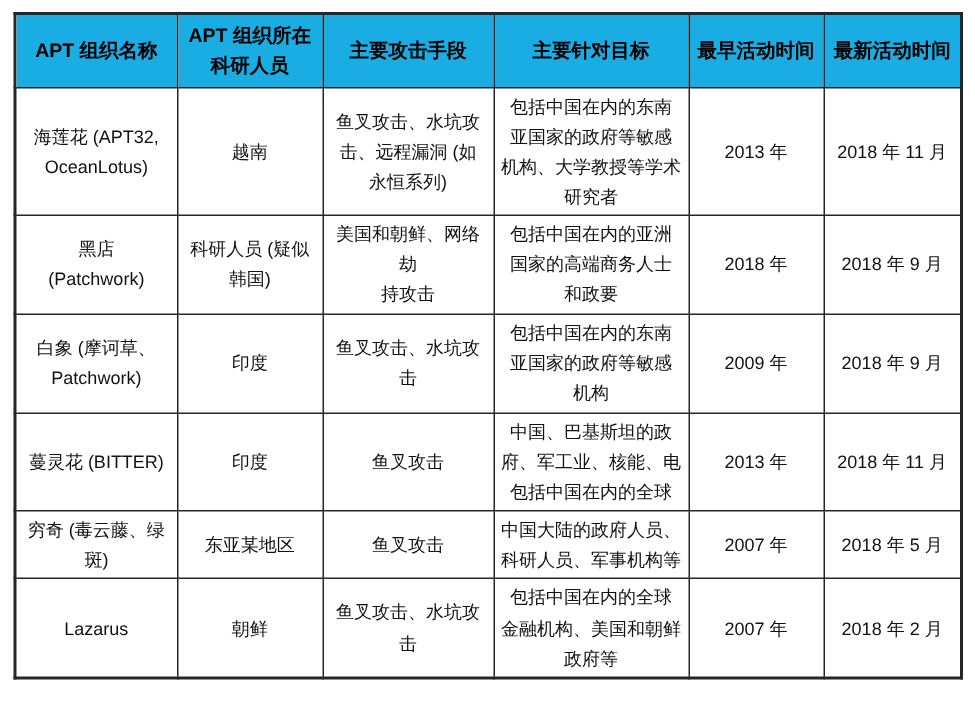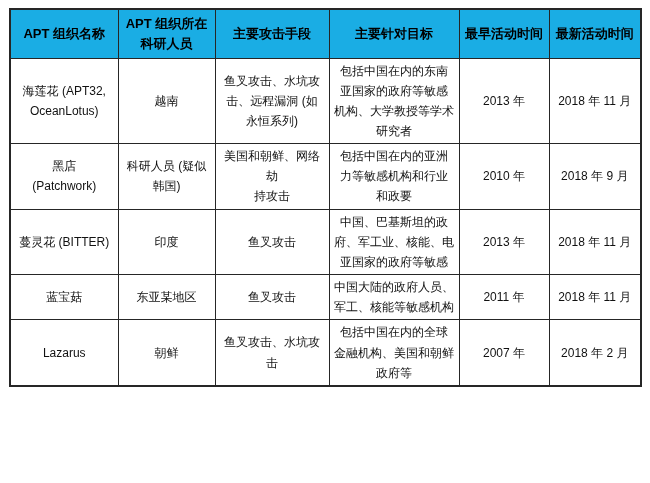--- a/index.html
+++ b/index.html
@@ -82,43 +82,56 @@
         <td>2018 年 11 月</td>
       </tr>
       <tr style="height:57px">
         <td>黑店
 (Patchwork)</td>
         <td>科研人员 (疑似
 韩国)</td>
         <td>美国和朝鲜、网络劫
 持攻击</td>
         <td>包括中国在内的亚洲
-力等敏感机构和行业
+国家的高端商务人士
 和政要</td>
-        <td>2010 年</td>
+        <td>2018 年</td>
+        <td>2018 年 9 月</td>
+      </tr>
+      <tr style="height:66px">
+        <td>白象 (摩诃草、
+Patchwork)</td>
+        <td>印度</td>
+        <td>鱼叉攻击、水坑攻
+击</td>
+        <td>包括中国在内的东南
+亚国家的政府等敏感
+机构</td>
+        <td>2009 年</td>
         <td>2018 年 9 月</td>
       </tr>
       <tr style="height:61px">
         <td>蔓灵花 (BITTER)</td>
         <td>印度</td>
         <td>鱼叉攻击</td>
         <td>中国、巴基斯坦的政
 府、军工业、核能、电
-亚国家的政府等敏感</td>
+包括中国在内的全球</td>
         <td>2013 年</td>
         <td>2018 年 11 月</td>
       </tr>
-      <tr style="height:40px">
-        <td>蓝宝菇</td>
+      <tr style="height:43px">
+        <td>穷奇 (毒云藤、绿
+斑)</td>
         <td>东亚某地区</td>
         <td>鱼叉攻击</td>
         <td>中国大陆的政府人员、
-军工、核能等敏感机构</td>
-        <td>2011 年</td>
-        <td>2018 年 11 月</td>
+科研人员、军事机构等</td>
+        <td>2007 年</td>
+        <td>2018 年 5 月</td>
       </tr>
       <tr style="height:63px">
         <td>Lazarus</td>
         <td>朝鲜</td>
         <td>鱼叉攻击、水坑攻
 击</td>
         <td>包括中国在内的全球
 金融机构、美国和朝鲜
 政府等</td>
         <td>2007 年</td>

